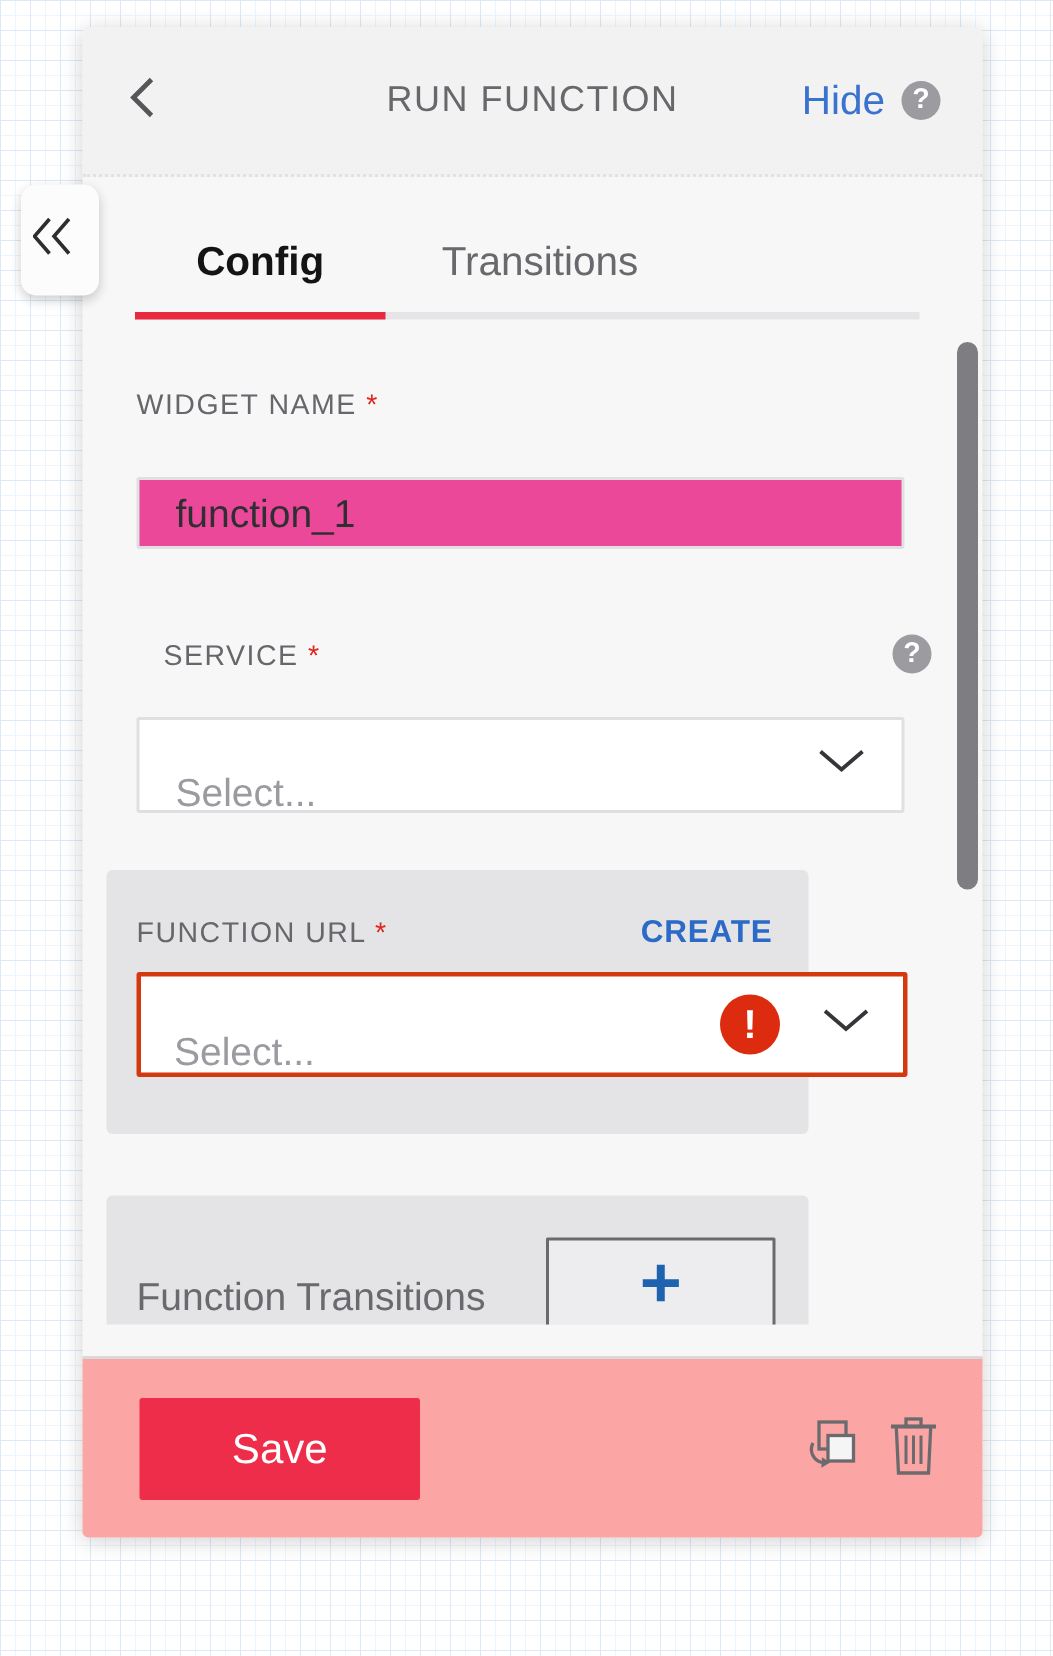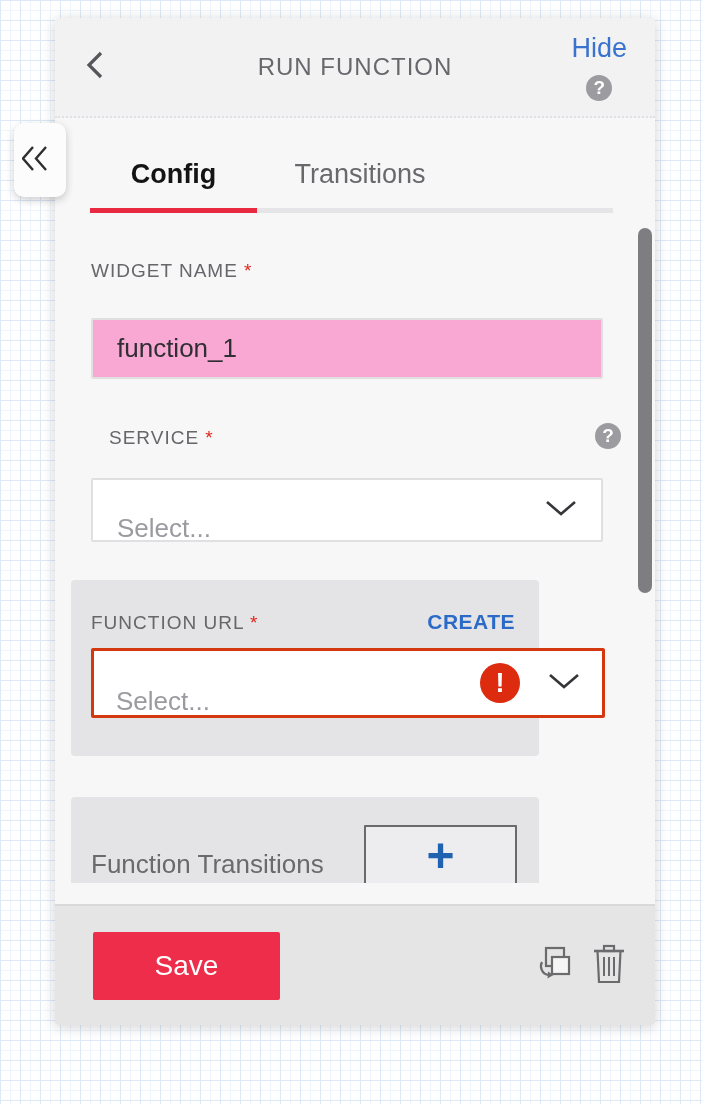--- a/index.html
+++ b/index.html
@@ -39,21 +39,21 @@
     height:100px; background:#f2f2f3; border-radius:4px 4px 0 0;
     border-bottom:2px dotted #e0e0e6;
     display:flex; align-items:center; position:relative;
     padding:0 28px 0 30px;
   }
   .back-btn { width:26px; height:32px; display:flex; align-items:center; cursor:pointer; }
   .header-title {
     position:absolute; left:50%; transform:translateX(-50%);
     font-size:24px; color:#68686c; letter-spacing:1px; white-space:nowrap;
   }
-  .header-right { margin-left:auto; display:flex; align-items:center; gap:11px;flex-direction:column; }
+  .header-right { margin-left:auto; display:flex; align-items:center; gap:11px; }
   .hide-link { font-size:27px; color:#3a72cf; cursor:pointer; }
   .help-icon {
     width:26px; height:26px; border-radius:50%; background:#9b9ba0;
     color:#ffffff; font-size:19px; font-weight:bold;
     display:flex; align-items:center; justify-content:center; cursor:pointer;
   }
 
   
   .panel-content { position:relative; height:765px; overflow:hidden; }
 
@@ -66,22 +66,22 @@
   .tab-track { margin-top:8px; width:523px; height:5px; background:#e5e5e7; }
   .tab-track-active { width:167px; height:5px; background:#e8293f; }
 
   
   .field-label {
     font-size:19px; color:#66666b; letter-spacing:1px; white-space:nowrap;
   }
   .req { color:#e0261c; }
   .widget-label { position:absolute; left:36px; top:142px; }
   .text-input {
-    position:absolute; left:36px; top:200px; width:512px; height:61px;
-    background:#f9a8d4; border:2px solid #e0e0e3; border-radius:2px;
+    position:absolute; left:36px; top:200px; width:512px; height:48px;
+    background:#ec4899; border:2px solid #e0e0e3; border-radius:2px;
     font-family:"Liberation Sans", sans-serif;
     font-size:26px; color:#2f2f33; padding:0 24px; outline:none;
   }
   .service-row {
     position:absolute; left:54px; top:297px; width:512px;
     display:flex; justify-content:space-between; align-items:flex-end;
   }
   .service-row .help-icon { margin-top:8px; }
 
   .select-box {
@@ -127,21 +127,21 @@
 
   
   .scroll-thumb {
     position:absolute; right:3px; top:210px; width:14px; height:365px;
     background:#7e7e82; border-radius:7px; cursor:grab; z-index:4;
   }
 
   
   .footer-gap { height:21px; }
   .panel-footer {
-    height:121px; border-top:2px solid #d9d9dc; background:#e5e5e5;
+    height:121px; border-top:2px solid #d9d9dc; background:#fca5a5;
     border-radius:0 0 4px 4px;
     display:flex; align-items:center; padding:0 28px 0 38px;
   }
   .save-btn {
     width:187px; height:68px; background:#ed2d4a; border:none; border-radius:2px;
     color:#ffffff; font-size:28px; font-family:"Liberation Sans", sans-serif;
     cursor:pointer; margin-right:auto;
   }
   .icon-btn { background:none; border:none; cursor:pointer; padding:0; display:flex; align-items:center; }
   .icon-btn + .icon-btn { margin-left:18px; }

